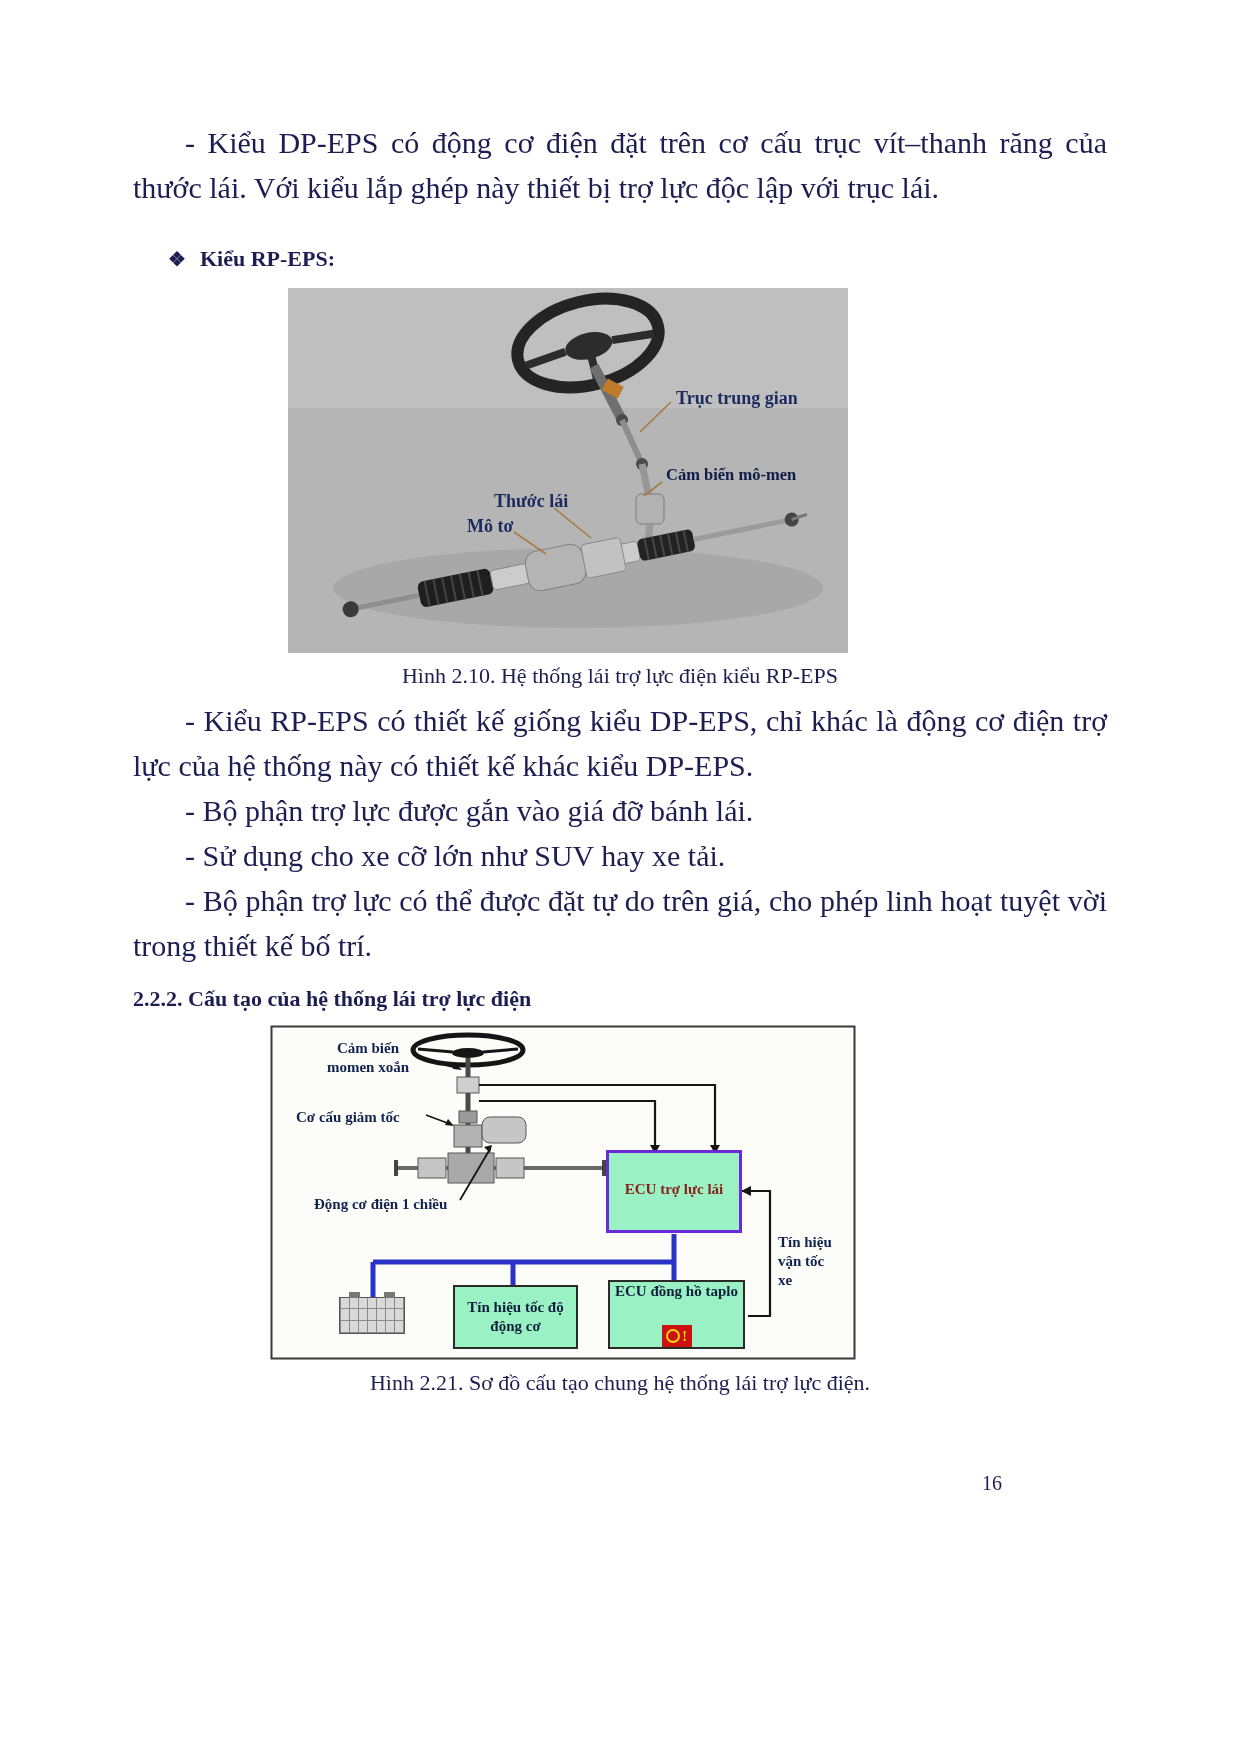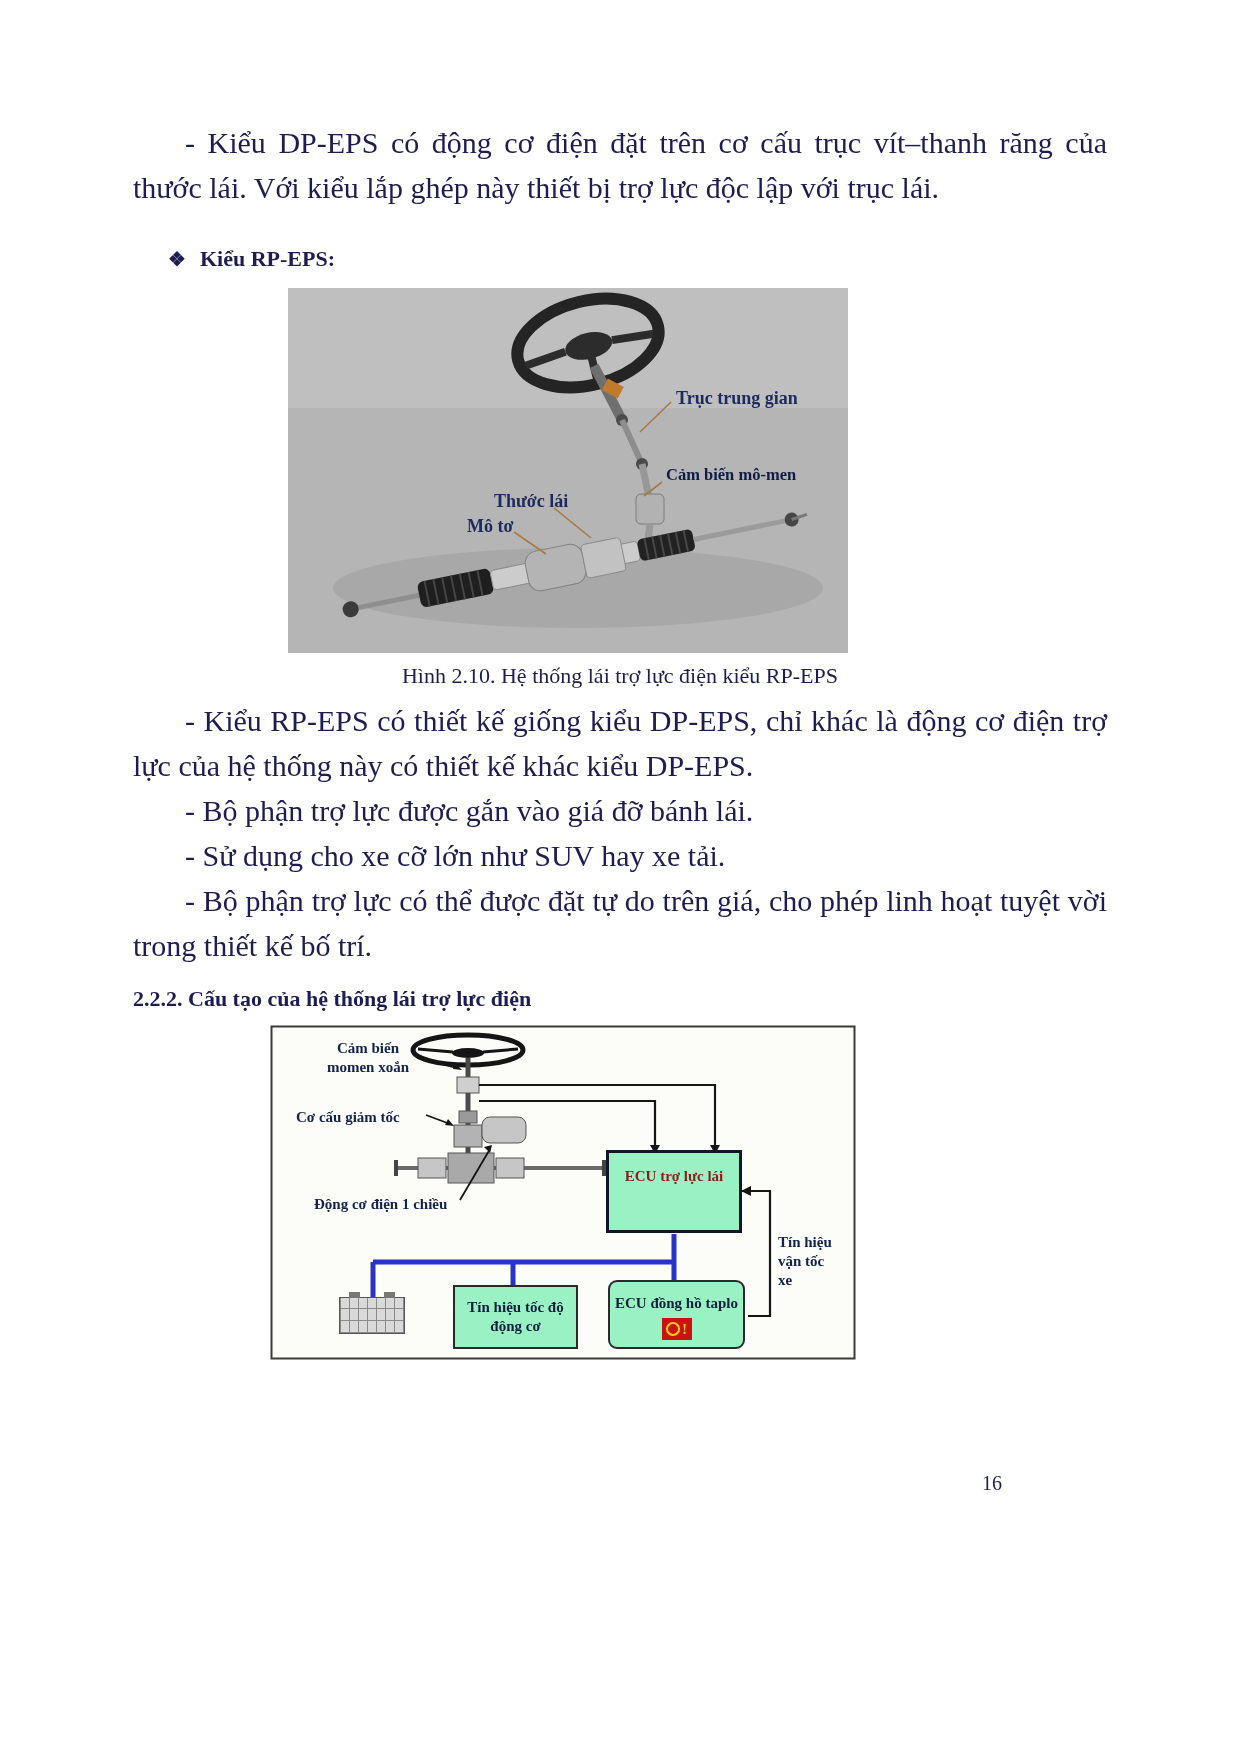--- a/index.html
+++ b/index.html
@@ -41,31 +41,31 @@
   
   .fig2{position:relative;width:586px;height:335px;margin:4px 0 0 137px;}
   .fig2 svg{position:absolute;left:0;top:0;}
   .f2-label{
     position:absolute;font-weight:bold;font-size:15px;
     color:#12224e;white-space:nowrap;line-height:1.25;
   }
   .pre{white-space:pre-line;}
   .ecu-box{
     position:absolute;left:336px;top:125px;width:136px;height:83px;
-    box-sizing:border-box;background:#9af2c4;border:3px solid #0f172a;
-    text-align:center;padding-top:14px;
+    box-sizing:border-box;background:#9af2c4;border:3px solid #6d28d9;
+    text-align:center;padding-top:27px;
   }
   .ecu-box .f2-box-label{font-weight:bold;font-size:15px;color:#8b1c1c;}
   .green-box{
     position:absolute;box-sizing:border-box;background:#9af2c4;
     border:2px solid #2a2a2a;display:flex;flex-direction:column;
     align-items:center;justify-content:center;text-align:center;
   }
   .box-speed{left:183px;top:260px;width:125px;height:64px;}
-  .box-taplo{left:338px;top:255px;width:137px;height:69px;justify-content:flex-start;padding-top:12px;border-radius:9px;}
+  .box-taplo{left:338px;top:255px;width:137px;height:69px;justify-content:space-between;padding-top:0;}
   .green-box .f2-box-label{font-weight:bold;font-size:15px;color:#0f1f3d;line-height:1.25;white-space:pre-line;}
   .battery{
     position:absolute;left:69px;top:272px;width:66px;height:37px;
     box-sizing:border-box;background:#d9d9d9;border:1.5px solid #555;
     background-image:
       repeating-linear-gradient(90deg,#8a8a8a 0 1px,transparent 1px 9px),
       repeating-linear-gradient(0deg,#8a8a8a 0 1px,transparent 1px 12px);
   }
   .battery::before,.battery::after{
     content:"";position:absolute;top:-6px;width:11px;height:6px;background:#777;
@@ -230,17 +230,18 @@
 
       <span class="f2-label pre" style="left:50px;top:14px;width:96px;text-align:center;">Cảm biến
 momen xoắn</span>
       <span class="f2-label" style="left:26px;top:83px;">Cơ cấu giảm tốc</span>
       <span class="f2-label" style="left:44px;top:170px;text-align:right;">Động cơ điện 1 chiều</span>
       <span class="f2-label pre" style="left:508px;top:208px;">Tín hiệu
 vận tốc
 xe</span>
     </div>
 
+    <p class="caption">Hình 2.21. Sơ đồ cấu tạo chung hệ thống lái trợ lực điện.</p>
 
   </div>
 
   <div class="page-num">16</div>
 </div>
 
 </body></html>

